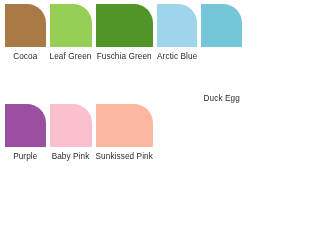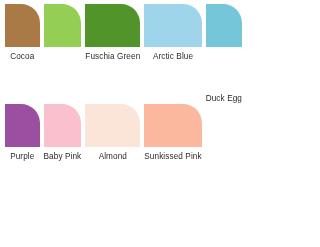--- a/index.html
+++ b/index.html
@@ -59,20 +59,21 @@
 
   <div class="swatch-cell">
     <div class="swatch-chip" style="background: rgb(169, 122, 70);"></div>
     <div class="swatch-label" style="color: rgb(43, 43, 43);">Cocoa</div>
   </div>
 
 
 
   <div class="swatch-cell">
     <div class="swatch-chip" style="background: rgb(149, 206, 85);"></div>
+    <div class="swatch-label" style="color: rgb(43, 43, 43);">Leaf Green</div>
   </div>
 
   <div class="swatch-cell">
     <div class="swatch-chip" style="background: rgb(81, 148, 41);"></div>
     <div class="swatch-label" style="color: rgb(43, 43, 43);">Fuschia Green</div>
   </div>
 
   <div class="swatch-cell">
     <div class="swatch-chip" style="background: rgb(158, 213, 234);"></div>
     <div class="swatch-label" style="color: rgb(43, 43, 43);">Arctic Blue</div>
@@ -87,23 +88,19 @@
     <div class="swatch-chip" style="background: rgb(154, 79, 160);"></div>
     <div class="swatch-label" style="color: rgb(43, 43, 43);">Purple</div>
   </div>
 
 
   <div class="swatch-cell">
     <div class="swatch-chip" style="background: rgb(250, 192, 206);"></div>
     <div class="swatch-label" style="color: rgb(43, 43, 43);">Baby Pink</div>
   </div>
 
-  <div class="swatch-cell">
-    <div class="swatch-chip" style="background: rgb(250, 229, 216);"></div>
-    <div class="swatch-label" style="color: rgb(43, 43, 43);">Almond</div>
-  </div>
 
   <div class="swatch-cell">
     <div class="swatch-chip" style="background: rgb(251, 184, 159);"></div>
     <div class="swatch-label" style="color: rgb(43, 43, 43);">Sunkissed Pink</div>
   </div>
 
 </div>
 
 </body></html>

